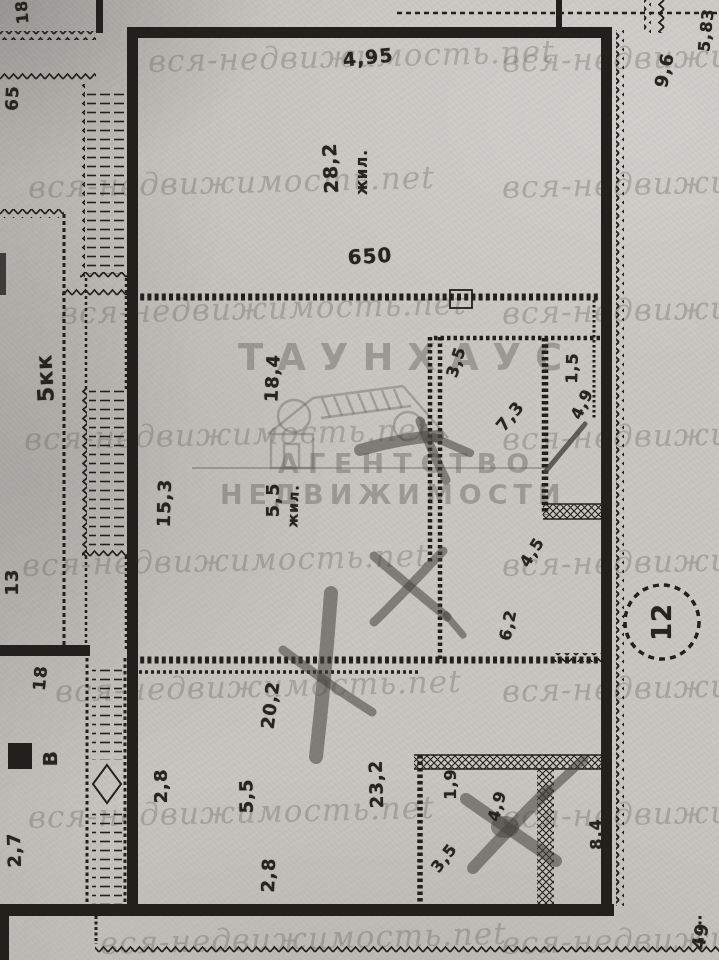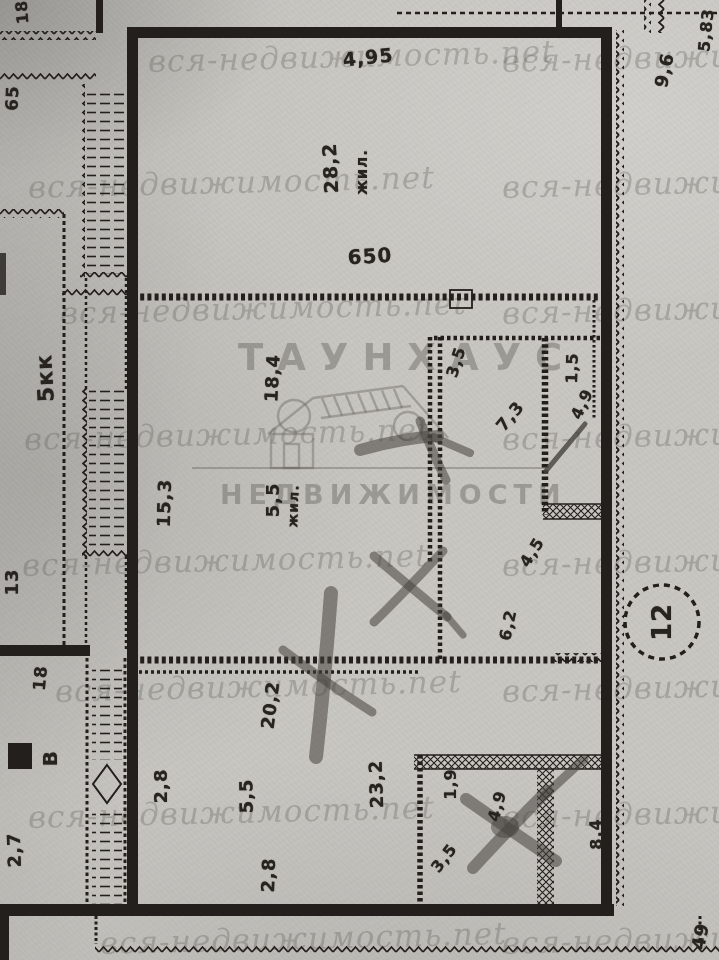--- a/index.html
+++ b/index.html
@@ -63,20 +63,21 @@
         <path d="M118,66 L163,30"></path>
         <path d="M163,30 L253,18"></path>
         <path d="M171,50 L261,38"></path>
         <path d="M172,30 L180,49 M184,28.5 L192,47.5 M196,27 L204,46 M208,25.5 L216,44.5 M220,24 L228,43 M232,22.5 L240,41.5 M244,21 L252,40"></path>
         <path d="M253,18 L298,70"></path>
         <rect x="121" y="66" width="42" height="34"></rect>
         <rect x="134" y="76" width="15" height="24"></rect>
         <path d="M42,100 L396,100" stroke-width="2"></path>
       </g>
     </svg>
+    <div class="t2">АГЕНТСТВО</div>
     <div class="t3">НЕДВИЖИМОСТИ</div>
   </div>
 
   <svg class="lines" width="719" height="960" viewBox="0 0 719 960">
     <defs>
       <pattern id="zigH" width="9" height="9" patternUnits="userSpaceOnUse">
         <path d="M0,7 L4.5,2 L9,7" fill="none" stroke="#221f1c" stroke-width="1.8"></path>
       </pattern>
       <pattern id="zigV" width="9" height="9" patternUnits="userSpaceOnUse">
         <path d="M7,0 L2,4.5 L7,9" fill="none" stroke="#221f1c" stroke-width="1.8"></path>

